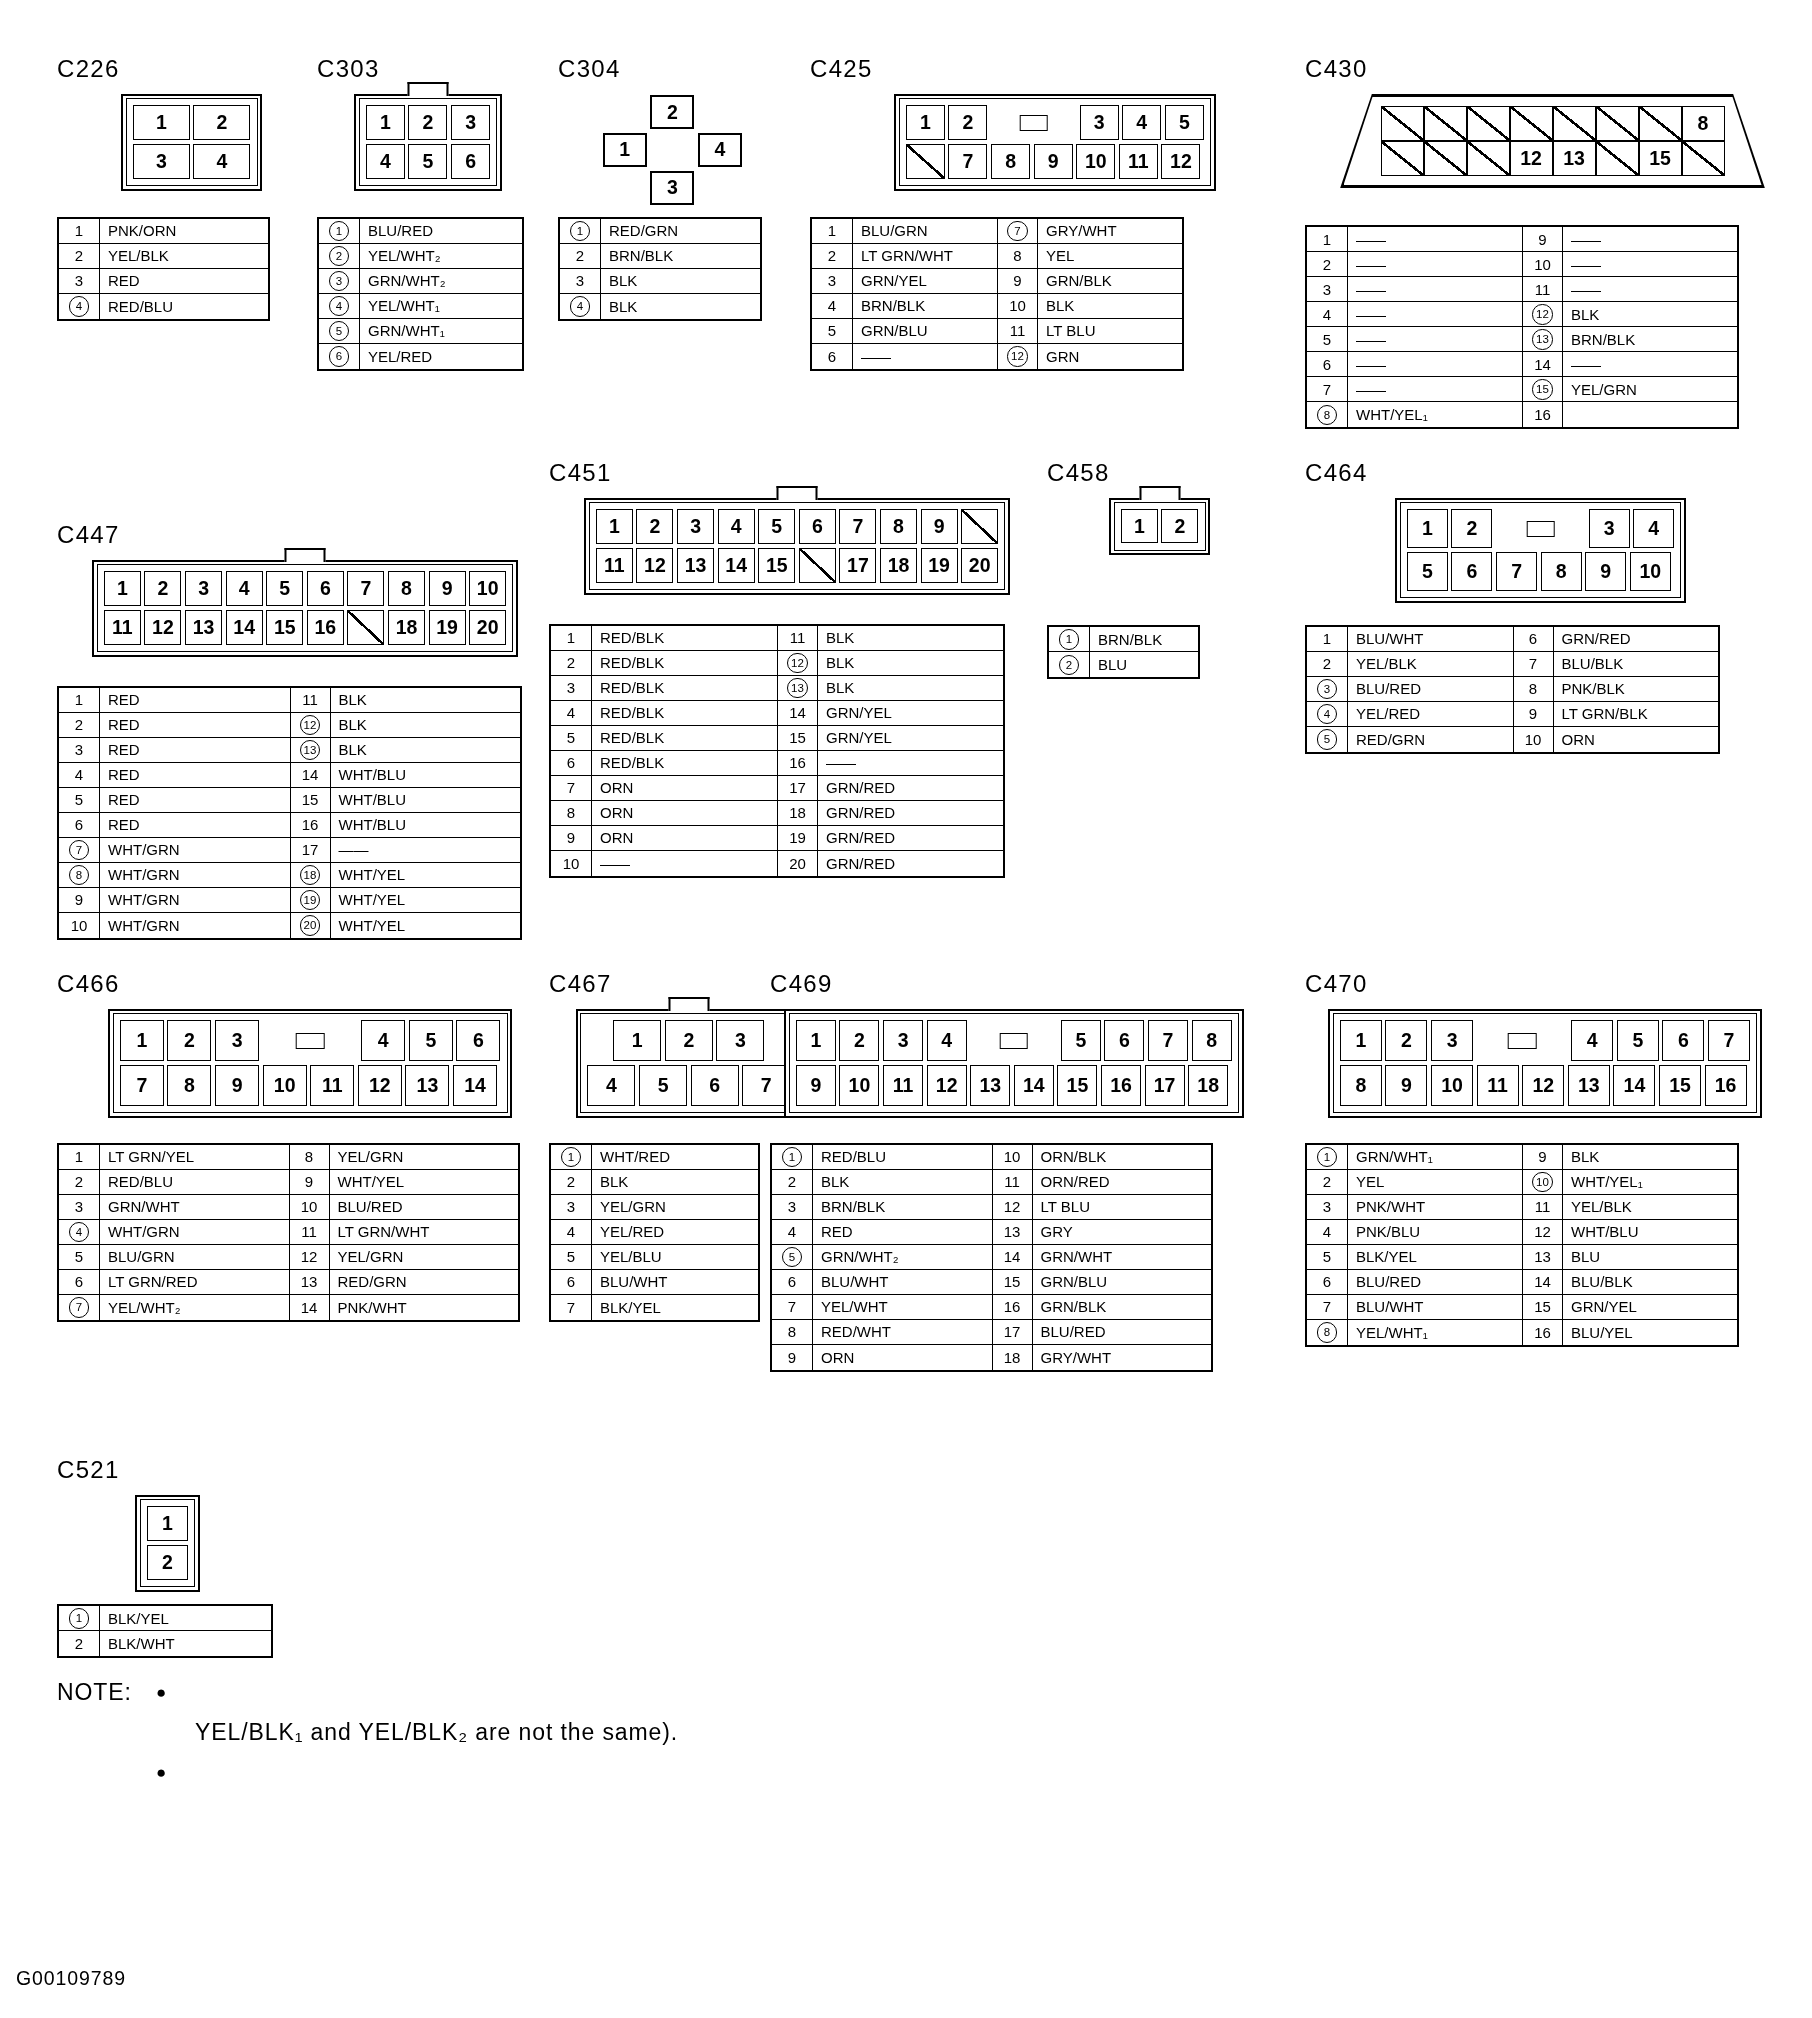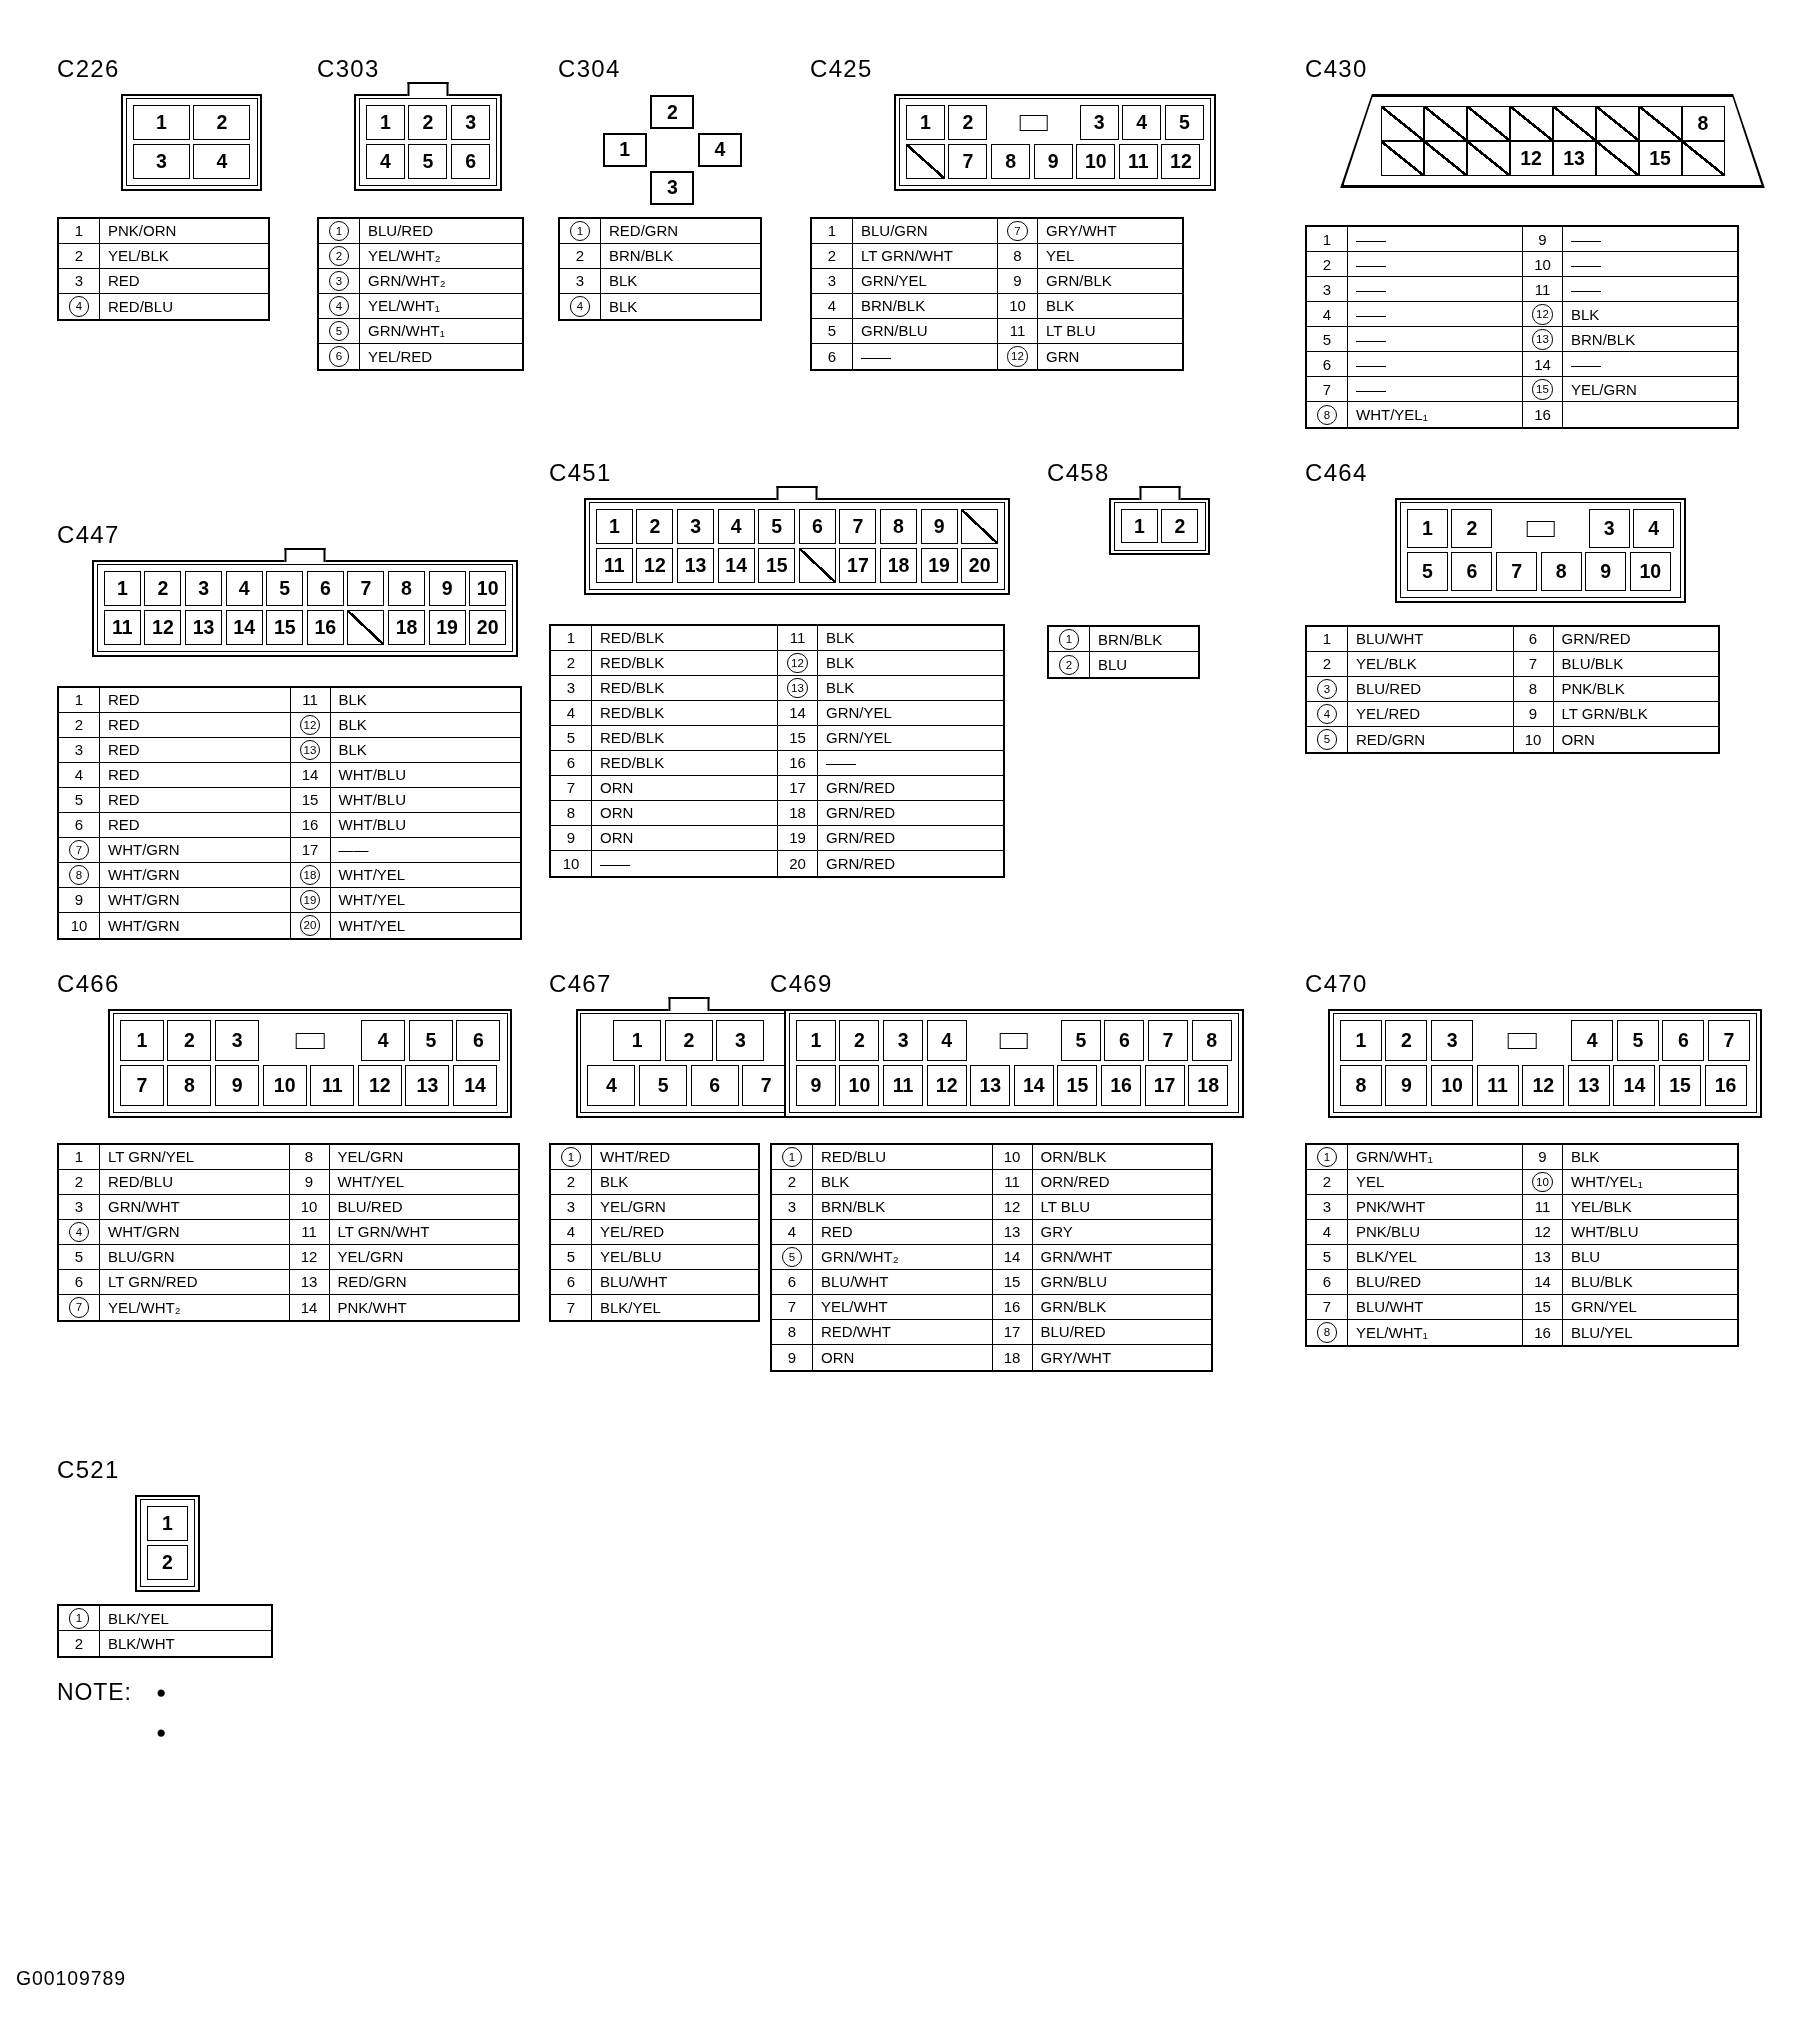--- a/index.html
+++ b/index.html
@@ -937,20 +937,23 @@
           <div class="twire">BLK/WHT</div>
         </div>
       </div></div>
   </div>
 
 <div class="note">
   <div class="note-row">
     <span class="note-label">NOTE:</span>
     <span class="note-bullet">●</span>
   </div>
+  <div class="note-row indent">
+    <span class="note-text">YEL/BLK₁ and YEL/BLK₂ are not the same).</span>
+  </div>
   <div class="note-row">
     <span class="note-label"></span>
     <span class="note-bullet">●</span>
   </div>
 </div>
 
 <div class="doc-code">G00109789</div>
 
 
 </body></html>

